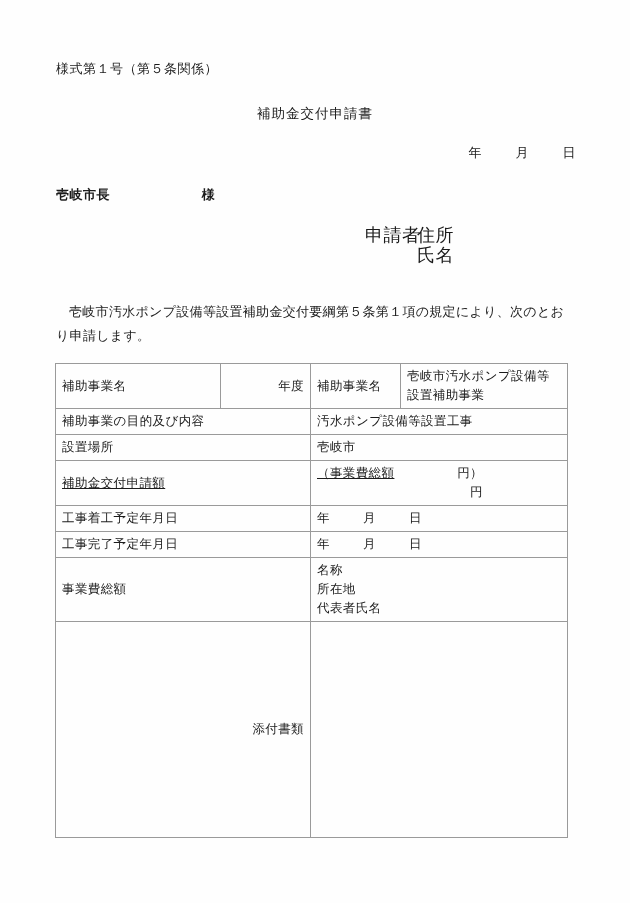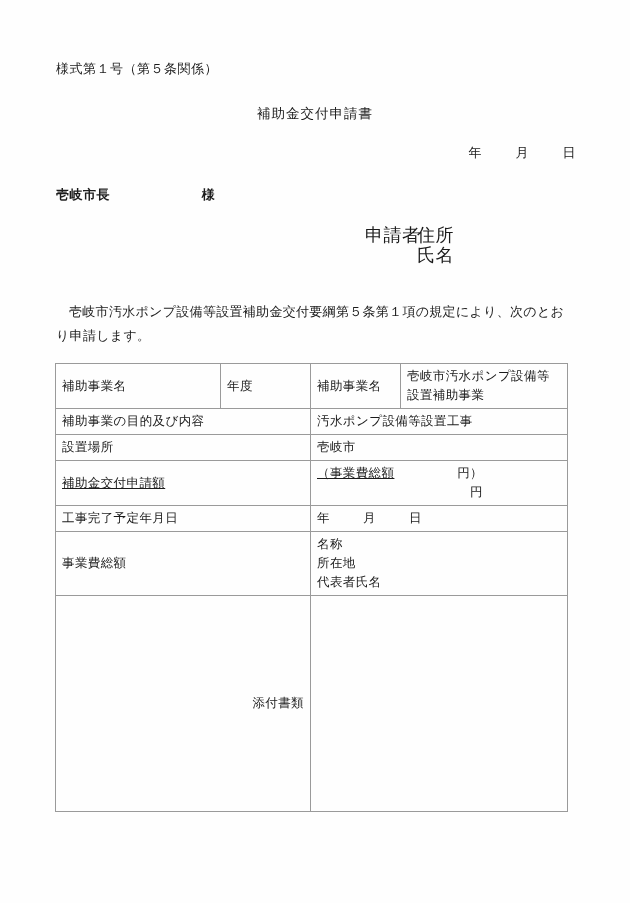--- a/index.html
+++ b/index.html
@@ -103,21 +103,21 @@
     vertical-align: middle;
     line-height: 19px;
   }
   .c-label  { width: 165px; }
   .c-sub1   { width: 90px; }
   .c-sub2   { width: 90px; }
 
   td.mid { vertical-align: middle; }
   td.top { vertical-align: top; }
 
-  .r-year   { text-align: left; padding-right: 12px; }
+  .r-year   { text-align: right; padding-right: 12px; }
   .ymd { padding-left: 28px; }
   .ymd .gap { display: inline-block; width: 26px; }
 
   .amount-line1 { position: relative; height: 19px; }
   .amount-line2 { position: relative; height: 19px; }
   .amount-unit {
     position: absolute;
     right: 78px;
     top: 0;
   }
@@ -191,20 +191,30 @@
           <div class="amount-line1">
             <span>（事業費総額</span>
             <span class="amount-unit">円）</span>
           </div>
           <div class="amount-line2">
             <span class="amount-unit">円</span>
           </div>
         </td>
       </tr>
 
+      <tr>
+        <td class="mid" colspan="2">工事着工予定年月日</td>
+        <td class="mid ymd" colspan="2">
+          <span>年</span>
+          <span class="gap"></span>
+          <span>月</span>
+          <span class="gap"></span>
+          <span>日</span>
+        </td>
+      </tr>
 
       <tr>
         <td class="mid" colspan="2">工事完了予定年月日</td>
         <td class="mid ymd" colspan="2">
           <span>年</span>
           <span class="gap"></span>
           <span>月</span>
           <span class="gap"></span>
           <span>日</span>
         </td>

